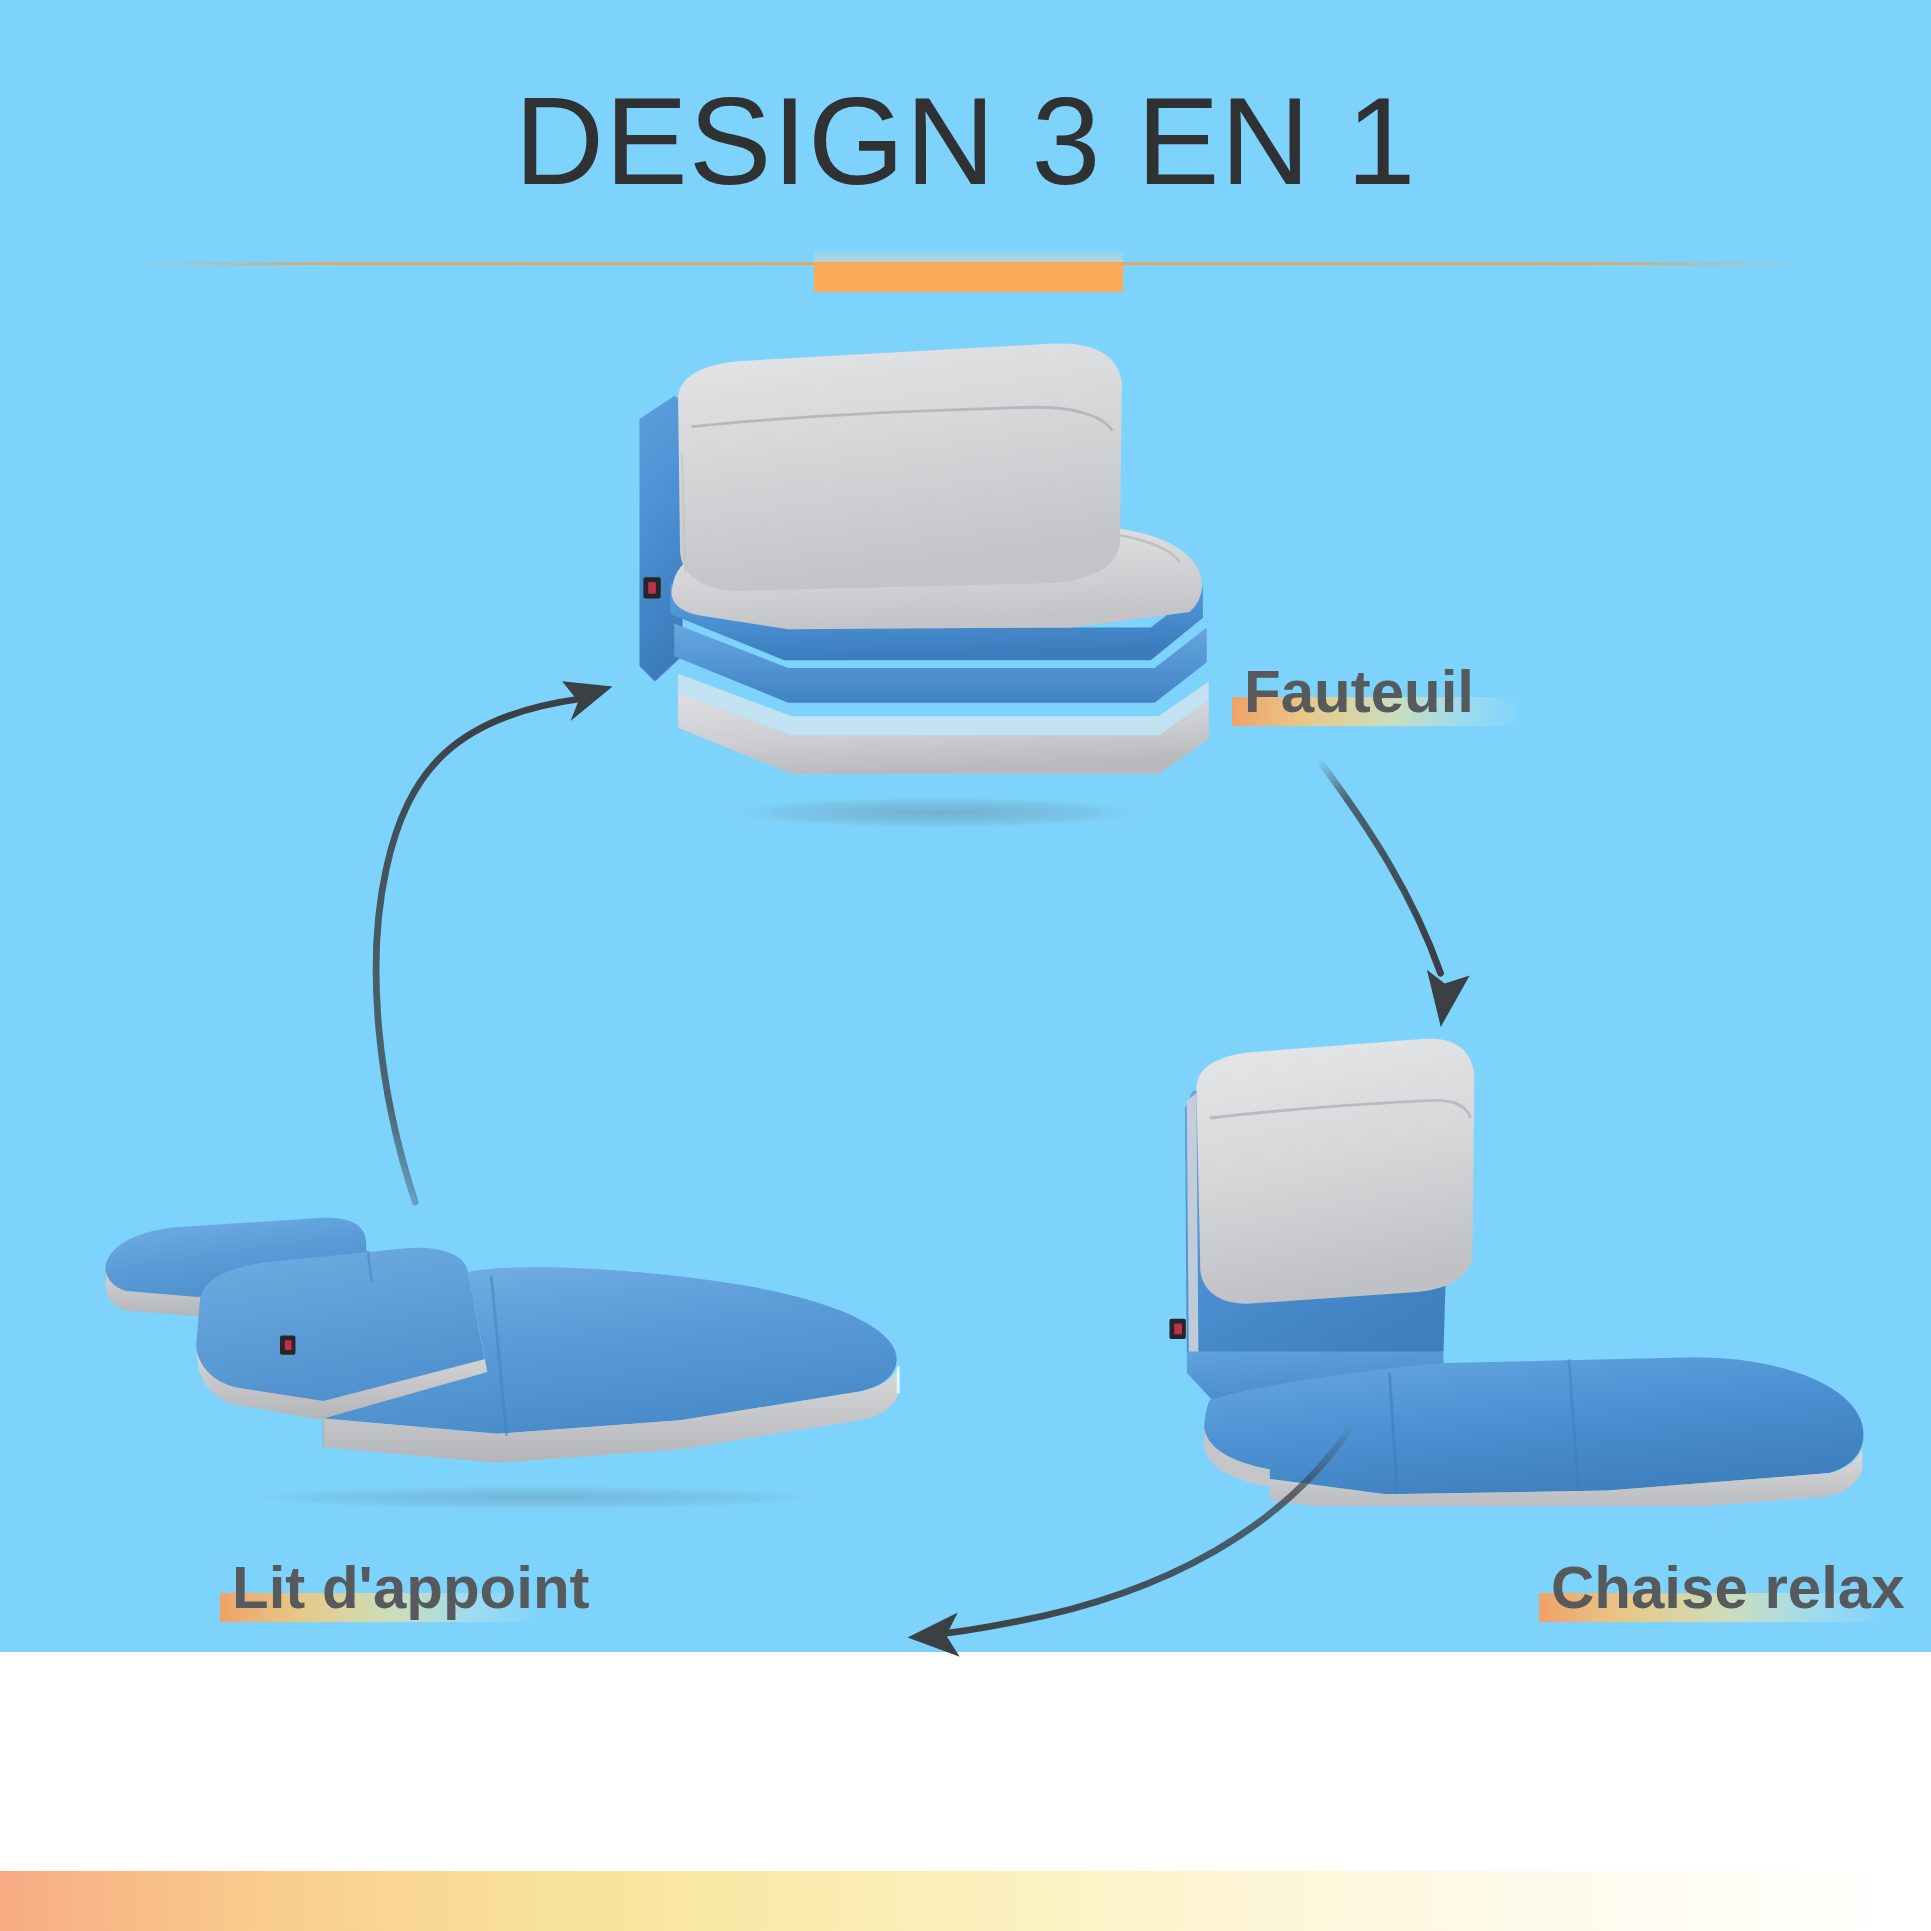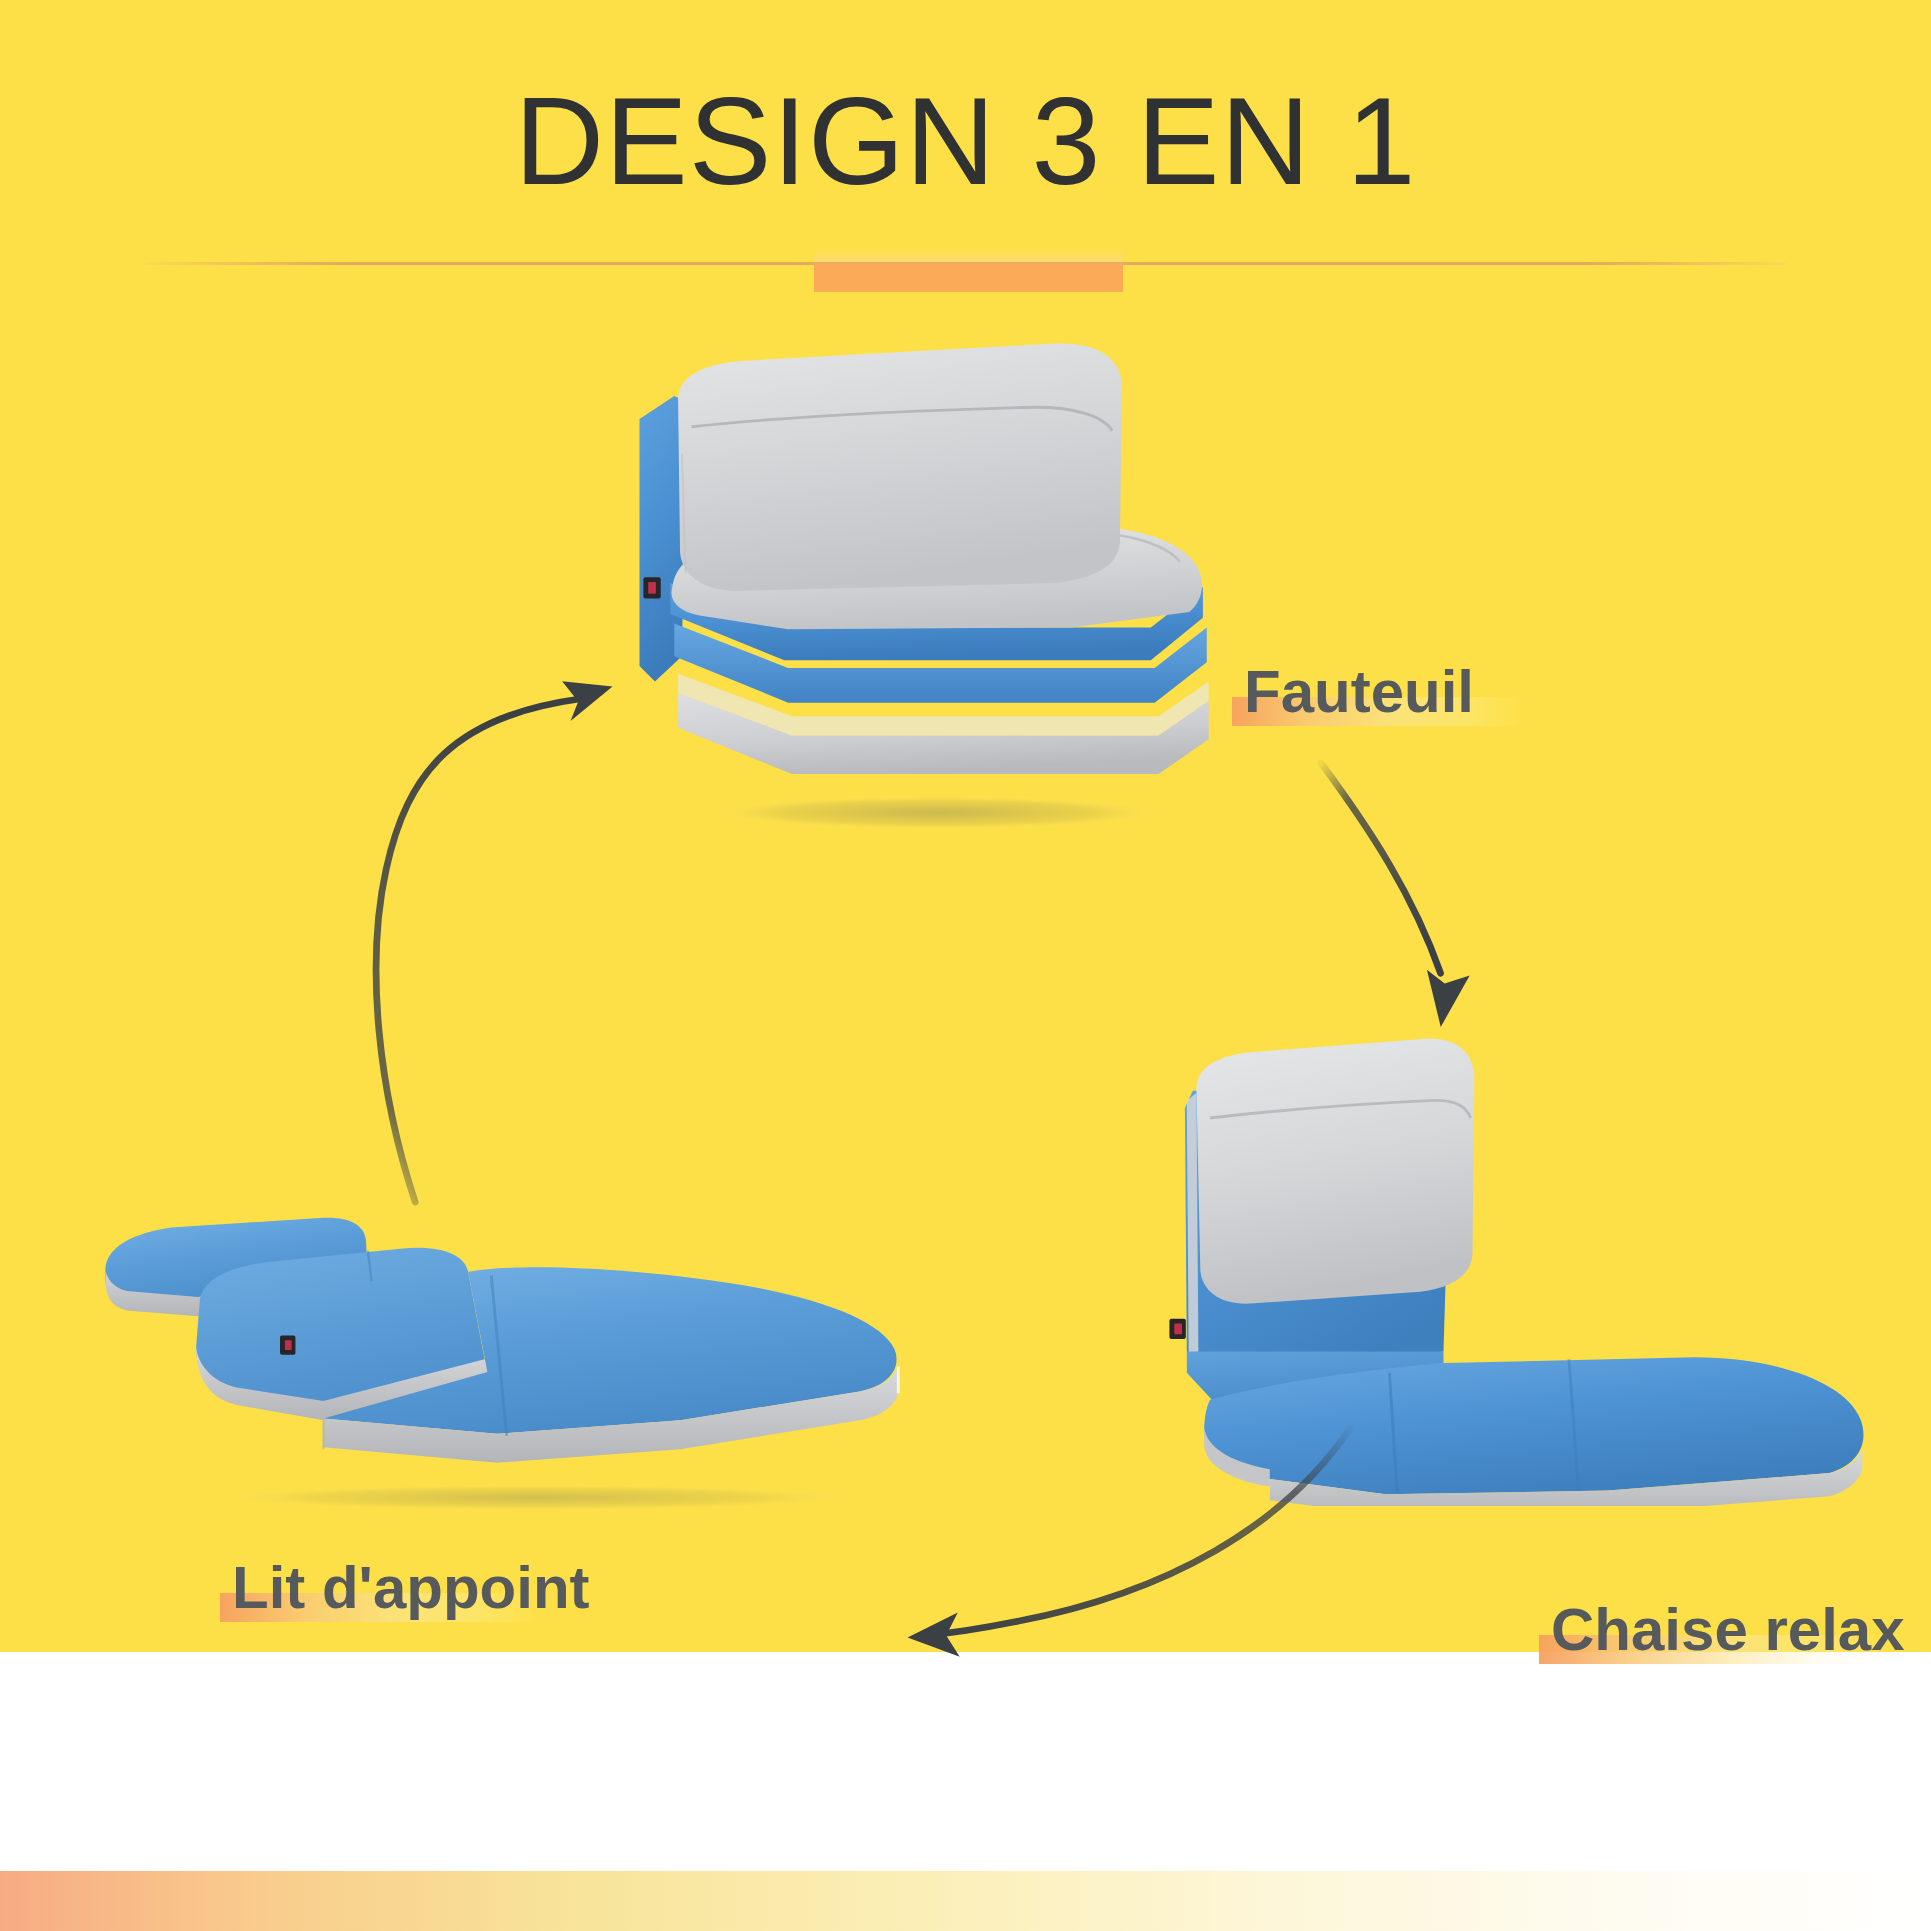--- a/index.html
+++ b/index.html
@@ -5,21 +5,21 @@
   * { margin:0; padding:0; box-sizing:border-box; }
   html, body {
     width:1931px; height:1931px;
     background:#ffffff;
     font-family:"Liberation Sans", sans-serif;
     overflow:hidden;
   }
   #page {
     position:relative;
     width:1931px; height:1652px;
-    background:#fde047;
+    background:#7dd3fc;
   }
 
   
   .title {
     position:absolute;
     left:0; top:75px;
     width:1931px;
     text-align:center;
     font-size:124px;
     font-weight:400;
@@ -87,21 +87,21 @@
       rgba(249,200,118,0.85) 26%,
       rgba(250,228,150,0.62) 55%,
       rgba(253,244,205,0.25) 80%,
       rgba(255,255,255,0) 100%);
     z-index:0;
   }
   .label .txt { position:relative; z-index:1; }
 
   #label-fauteuil      { left:1244px; top:662px; }
   #label-fauteuil .hl  { width:290px; }
-  #label-chaise        { left:1551px; top:1558px;margin-top:42px; }
+  #label-chaise        { left:1551px; top:1558px; }
   #label-chaise .hl    { width:348px; }
   #label-lit           { left:232px;  top:1558px; }
   #label-lit .hl       { width:319px; }
 
   
   .arrow-layer {
     position:absolute; left:0; top:0;
     width:1931px; height:1931px;
     pointer-events:none;
   }

